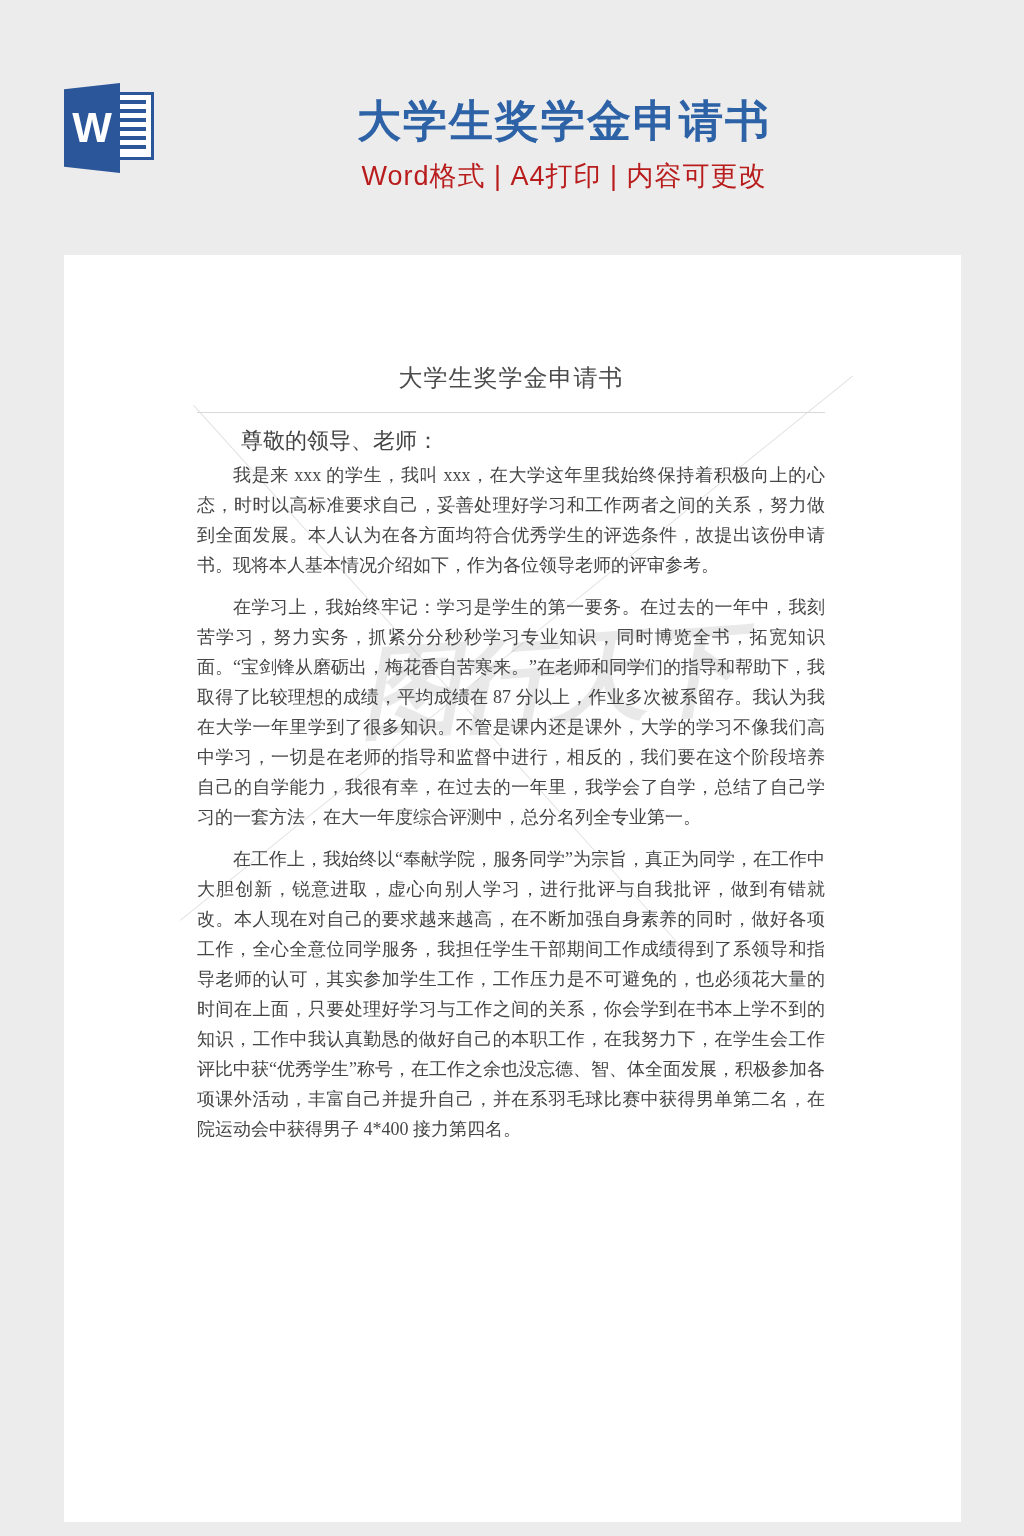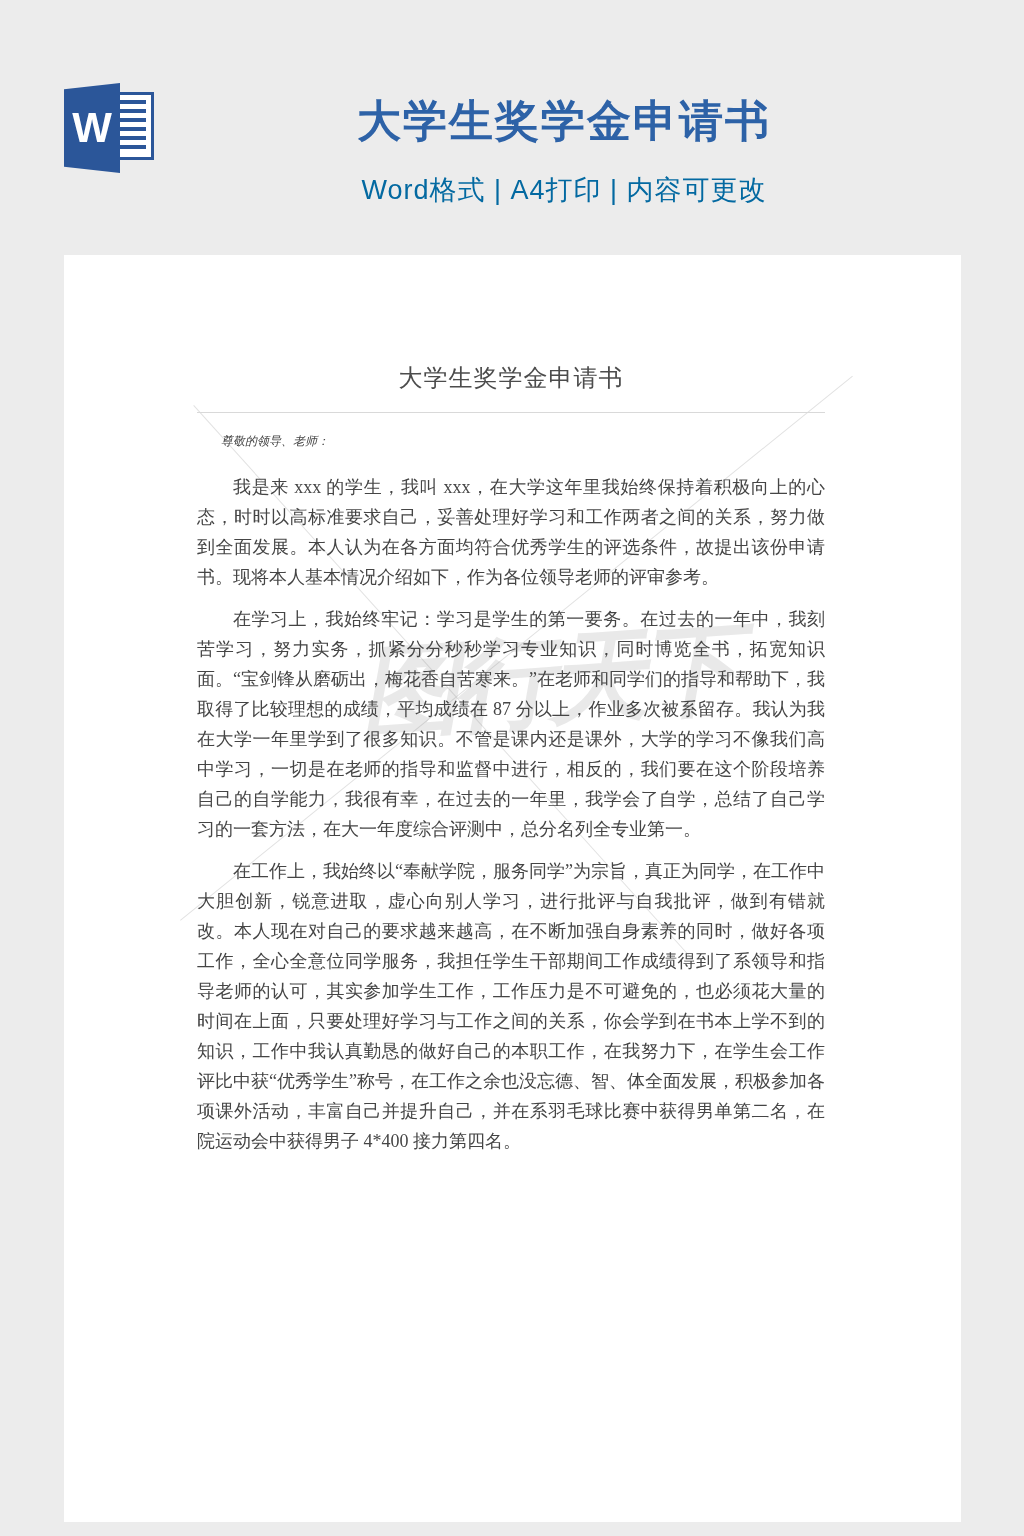--- a/index.html
+++ b/index.html
@@ -29,22 +29,22 @@
   .word-icon .panel .w{
     color:#fff;font-size:42px;font-weight:bold;line-height:1;
     font-family:"Liberation Sans",sans-serif;
   }
 
   .h-title{
     position:absolute;top:92px;left:564px;transform:translateX(-50%);
     font-size:44px;font-weight:bold;color:#2d62a7;white-space:nowrap;letter-spacing:2px;
   }
   .h-sub{
-    position:absolute;top:172px;left:564px;transform:translateX(-50%);
-    font-size:27px;color:#0369a1;white-space:nowrap;letter-spacing:1px;
+    position:absolute;top:158px;left:564px;transform:translateX(-50%);
+    font-size:27px;color:#b91c1c;white-space:nowrap;letter-spacing:1px;
   }
 
   
   .page{
     position:absolute;left:64px;top:255px;width:897px;height:1267px;
     background:#ffffff;overflow:hidden;
   }
 
   .diag{position:absolute;height:1px;background:#e2e2e2;transform-origin:left top;z-index:0;}
   .diag1{left:130px;top:150px;width:745px;transform:rotate(48deg);}
@@ -62,21 +62,21 @@
     position:absolute;left:133px;top:0;width:628px;z-index:1;
     font-family:"Liberation Serif","DejaVu Serif",serif;
     color:#454545;
   }
   .doc-title{
     margin:106px 0 0 0;text-align:center;
     font-size:24px;font-weight:normal;color:#4c4c4c;letter-spacing:1px;line-height:34px;
   }
   .divider{height:1px;background:#d9d9d9;margin-top:17px;}
   .salutation{
-    margin:13px 0 16px 0;font-size:12px;line-height:30px;text-indent:2em;font-style:italic;
+    margin:13px 0 4px 0;font-size:22px;line-height:30px;text-indent:2em;
   }
   .content p{
     margin:0 0 12px 0;font-size:18px;line-height:30px;
     text-indent:2em;text-align:justify;text-justify:inter-ideograph;
   }
 </style>
 </head>
 <body>
 
 <div class="header">

